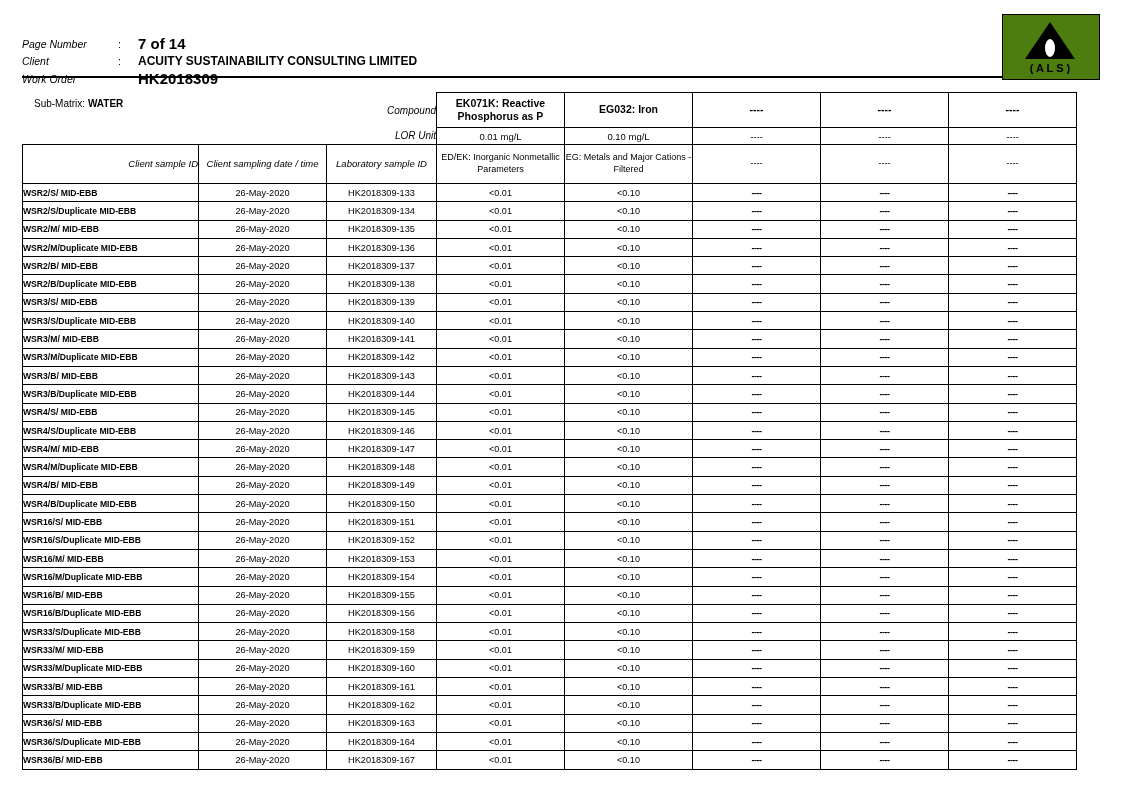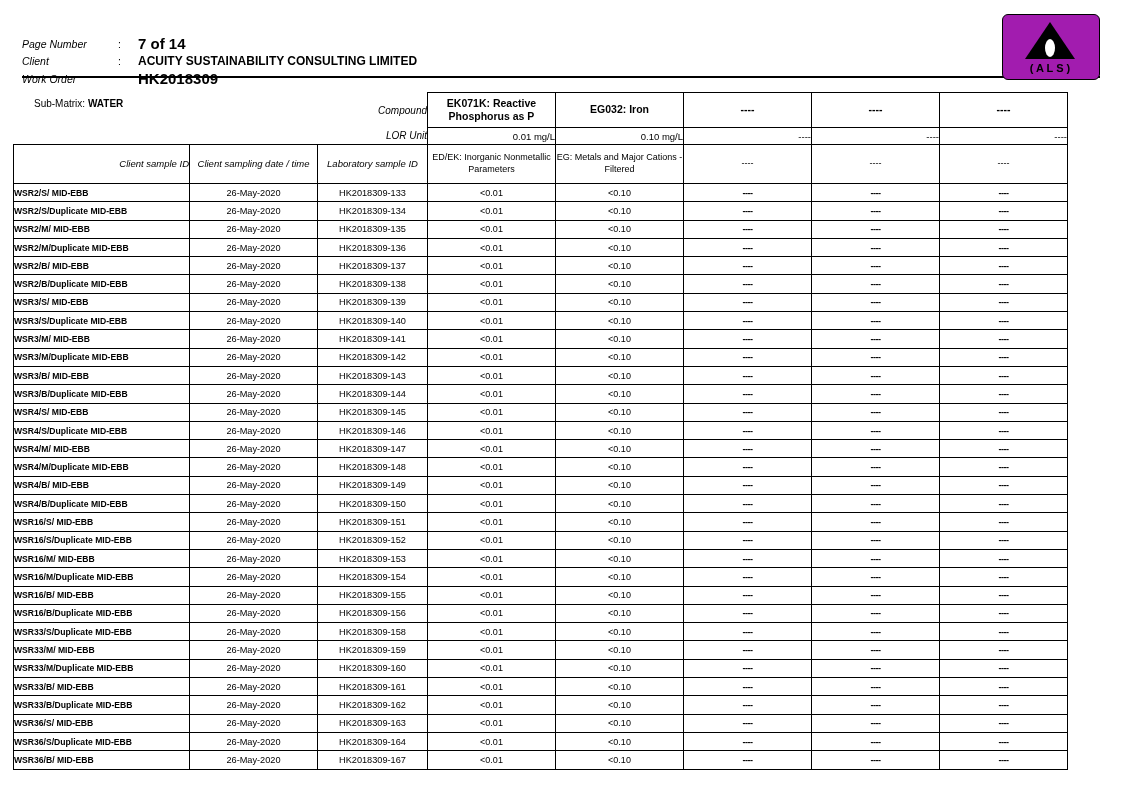--- a/index.html
+++ b/index.html
@@ -51,22 +51,22 @@
     font-size: 15px;
   }
 
   .logo {
     position: absolute;
     top: 14px;
     right: 22px;
     width: 96px;
     height: 64px;
     border: 1.5px solid #000;
-    border-radius: 6px;
-    background: #a21caf;
+    border-radius: 0;
+    background: #4d7c0f;
   }
   .logo svg { display: block; }
 
   .header-rule {
     border: none;
     border-top: 2.5px solid #000;
     margin: 4px 22px 0 22px;
   }
 
   
@@ -88,41 +88,41 @@
     font-size: 10px;
     text-align: right;
     padding-right: 6px;
     white-space: nowrap;
   }
 
   
   table.grid {
     border-collapse: collapse;
     width: 873px;
-    margin-left: 13px;
+    margin-left: 22px;
     table-layout: fixed;
     padding-left: 29px;
   }
   table.grid td, table.grid th {
     border: 1px solid #000;
     padding: 0;
     vertical-align: middle;
   }
   .no-border { border: none !important; }
 
   .hdr-compound {
     text-align: center;
     font-weight: bold;
     font-size: 10.5px;
     line-height: 1.25;
     padding: 5px 3px;
     height: 34px;
   }
   .hdr-lor {
-    text-align: right;
+    text-align: center;
     font-size: 9.5px;
     padding: 3px 2px;
     height: 16px;
   }
   .hdr-group {
     text-align: center;
     font-size: 9px;
     line-height: 1.3;
     padding: 5px 4px;
     height: 38px;

